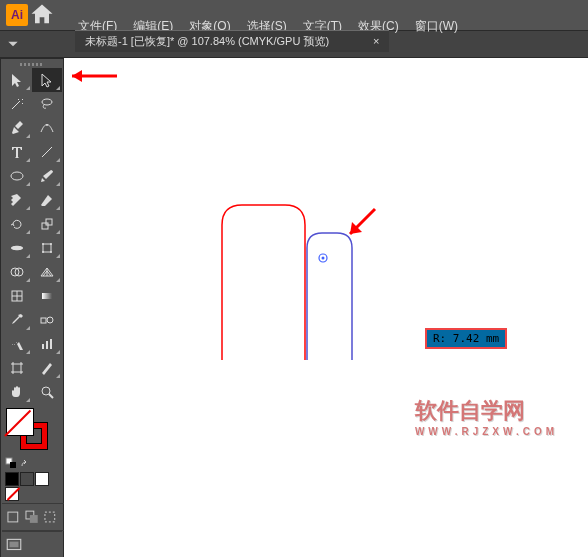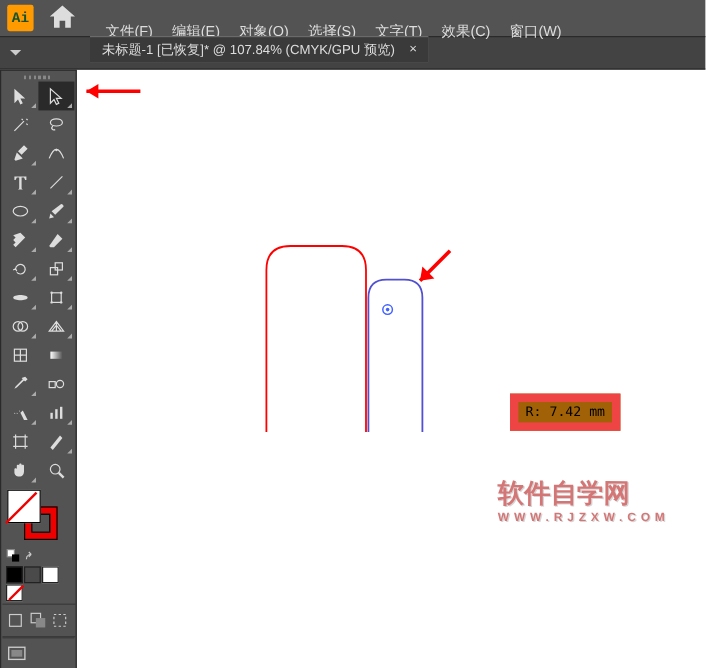--- a/index.html
+++ b/index.html
@@ -1,24 +1,24 @@
 <!DOCTYPE html>
 <html><head>
 <meta charset="utf-8">
 <style>
 *{margin:0;padding:0;box-sizing:border-box;font-family:"Microsoft YaHei",Arial,sans-serif;}
 body{background:#fff;width:588px;height:557px;position:relative;overflow:hidden;}
 .menubar{background:#535353;height:30px;display:flex;align-items:center;padding-left:6px;color:#ddd;font-size:12px;}
-.ai-logo{width:22px;height:22px;background:#ff9a00;color:#14532d;font-weight:bold;font-size:12px;display:flex;align-items:center;justify-content:center;margin-right:10px;border-radius:2px;font-family:Liberation Mono, monospace;}
+.ai-logo{width:22px;height:22px;background:#ff9a00;color:#701a75;font-weight:bold;font-size:12px;display:flex;align-items:center;justify-content:center;border-radius:2px;}
 .home-btn{width:28px;height:22px;display:flex;align-items:center;justify-content:center;margin-right:14px;}
 .menu-item{padding:0 8px;cursor:pointer;color:#ddd;margin-top:23px;}
 .sub-bar{background:#434343;height:28px;display:flex;align-items:center;color:#ccc;font-size:11px;border-top:1px solid #2a2a2a;border-bottom:1px solid #2a2a2a;}
 .sub-expand{width:14px;height:14px;margin-left:6px;}
 .tab-bar{background:#6a6a6a;height:22px;display:flex;align-items:center;position:absolute;left:75px;top:30px;}
-.tab{background:#3a3a3a;color:#ddd;font-size:11px;padding:3px 10px;display:flex;align-items:center;}
+.tab{background:#3a3a3a;color:#ddd;font-size:11px;padding:3px 10px;display:flex;align-items:center;gap:32px;}
 .tab-close{margin-left:12px;cursor:pointer;}
 .tool-dock{position:absolute;left:0;top:58px;width:64px;background:#535353;padding:1px;display:flex;flex-wrap:wrap;border:1px solid #2a2a2a;}
 .dock-handle{width:62px;height:8px;display:flex;justify-content:center;align-items:center;}
 .dock-handle::before{content:"";width:24px;height:3px;background:repeating-linear-gradient(90deg,#888 0 2px,transparent 2px 4px);}
 .tool{width:30px;height:24px;display:flex;align-items:center;justify-content:center;border:1px solid transparent;position:relative;}
 .tool.active{background:#2a2a2a;}
 .tool svg{width:16px;height:16px;}
 .tool-corner{position:absolute;right:1px;bottom:1px;width:0;height:0;border-right:4px solid #aaa;border-top:4px solid transparent;}
 .color-section{width:62px;padding:2px;display:flex;flex-wrap:wrap;}
 .fill-stroke{position:relative;width:44px;height:44px;margin:2px 0 2px 2px;}
@@ -27,21 +27,21 @@
 .stroke-sw{position:absolute;left:14px;top:14px;width:28px;height:28px;background:#e00;border:1.5px solid #000;}
 .stroke-sw::after{content:"";position:absolute;left:5px;top:5px;width:14px;height:14px;background:#535353;border:1px solid #000;}
 .mini-icons{display:flex;width:62px;padding:1px 3px;}
 .mini-icon{width:12px;height:12px;margin-right:2px;}
 .swatch-row{display:flex;width:62px;padding:2px 3px;gap:1px;flex-wrap:wrap;}
 .swatch{width:14px;height:14px;border:1px solid #222;}
 .mode-row{display:flex;width:62px;padding:4px 3px;border-top:1px solid #3a3a3a;border-bottom:1px solid #3a3a3a;}
 .mode-btn{width:18px;height:18px;margin-right:3px;}
 .canvas{position:absolute;left:75px;top:60px;right:0;bottom:0;background:#fff;}
 .artwork{position:absolute;left:0;top:0;width:100%;height:100%;}
-.measure-tip{position:absolute;left:350px;top:268px;background:#a16207;border:7px solid #ef4444;font-size:11px;padding:2px 6px;font-family:monospace;}
+.measure-tip{position:absolute;left:350px;top:268px;background:#0369a1;border:2px solid #ef4444;font-size:11px;padding:2px 6px;font-family:monospace;}
 .red-arrow1{position:absolute;left:62px;top:66px;}
 .red-arrow2{position:absolute;left:340px;top:204px;}
 .watermark{position:absolute;right:30px;bottom:120px;color:#b91c1c;font-size:22px;font-weight:bold;text-shadow:1px 1px 0 #bbb;opacity:0.6;pointer-events:none;}
 .watermark .sub{font-size:10px;letter-spacing:4px;display:block;text-align:left;}
 </style>
 </head>
 <body>
 
 <div class="menubar">
   <div class="ai-logo">Ai</div>

